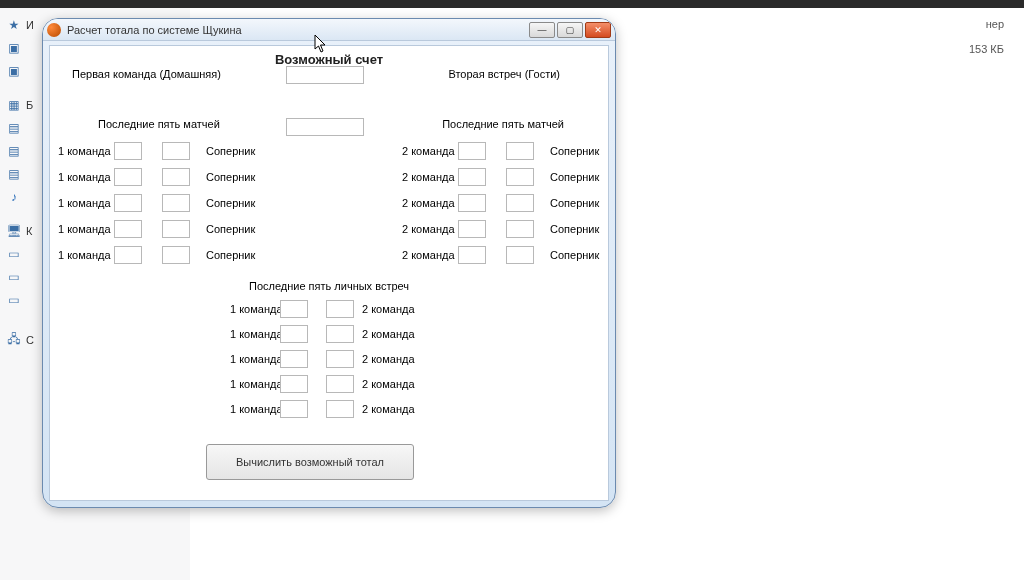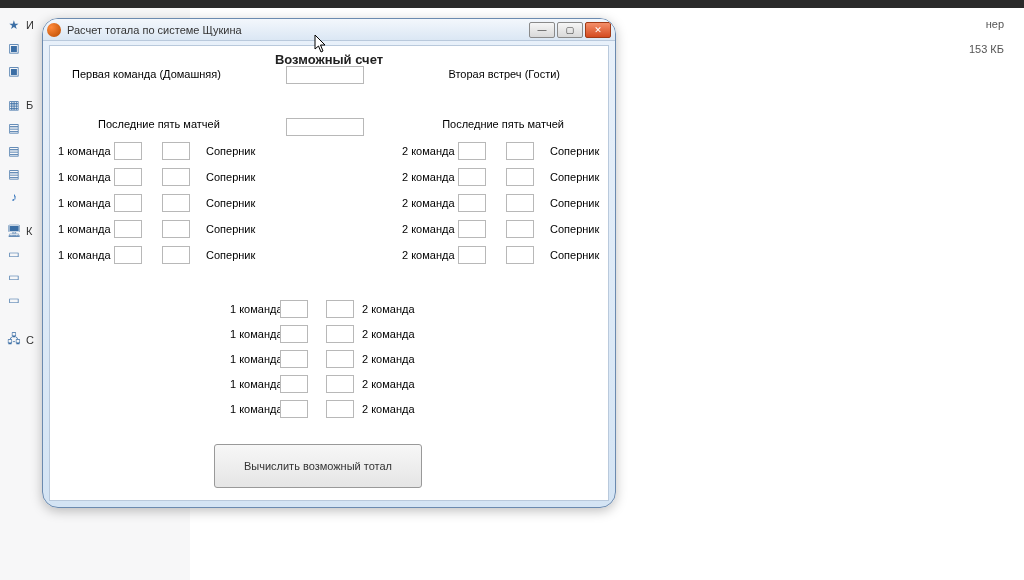--- a/index.html
+++ b/index.html
@@ -146,22 +146,22 @@
   .h2h-title { position: absolute; top: 234px; left: 0; right: 0; text-align: center; font-size: 11px; }
   .grid-h2h { position: absolute; left: 180px; top: 254px; width: 230px; }
   .hrow { height: 25px; position: relative; }
   .hrow .t1 { position: absolute; left: 0; top: 3px; font-size: 11px; }
   .hrow .i1 { position: absolute; left: 50px; top: 0; }
   .hrow .i2 { position: absolute; left: 96px; top: 0; }
   .hrow .t2 { position: absolute; left: 132px; top: 3px; font-size: 11px; }
 
   .calc-btn {
     position: absolute;
-    left: 164px; top: 398px;
-    width: 208px; height: 44px;
+    left: 156px; top: 398px;
+    width: 208px; height: 36px;
     background: linear-gradient(#f7f7f7,#e5e5e5);
     border: 1px solid #999;
     border-radius: 3px;
     font-size: 11px;
     color: #333;
   }
   .cursor {
     position: absolute;
     left: 314px; top: 34px;
     width: 14px; height: 20px;
@@ -305,20 +305,21 @@
           <span class="t2">Соперник</span>
         </div>
         <div class="mrow">
           <span class="t1">2 команда</span>
           <input class="inp narrow i1" style="">
           <input class="inp narrow i2" style="">
           <span class="t2">Соперник</span>
         </div>
       </div>
 
+    <div class="h2h-title">Последние пять личных встреч</div>
     <div class="grid-h2h">
         <div class="hrow">
           <span class="t1">1 команда</span>
           <input class="inp narrow i1" style="">
           <input class="inp narrow i2" style="">
           <span class="t2">2 команда</span>
         </div>
         <div class="hrow">
           <span class="t1">1 команда</span>
           <input class="inp narrow i1" style="">

